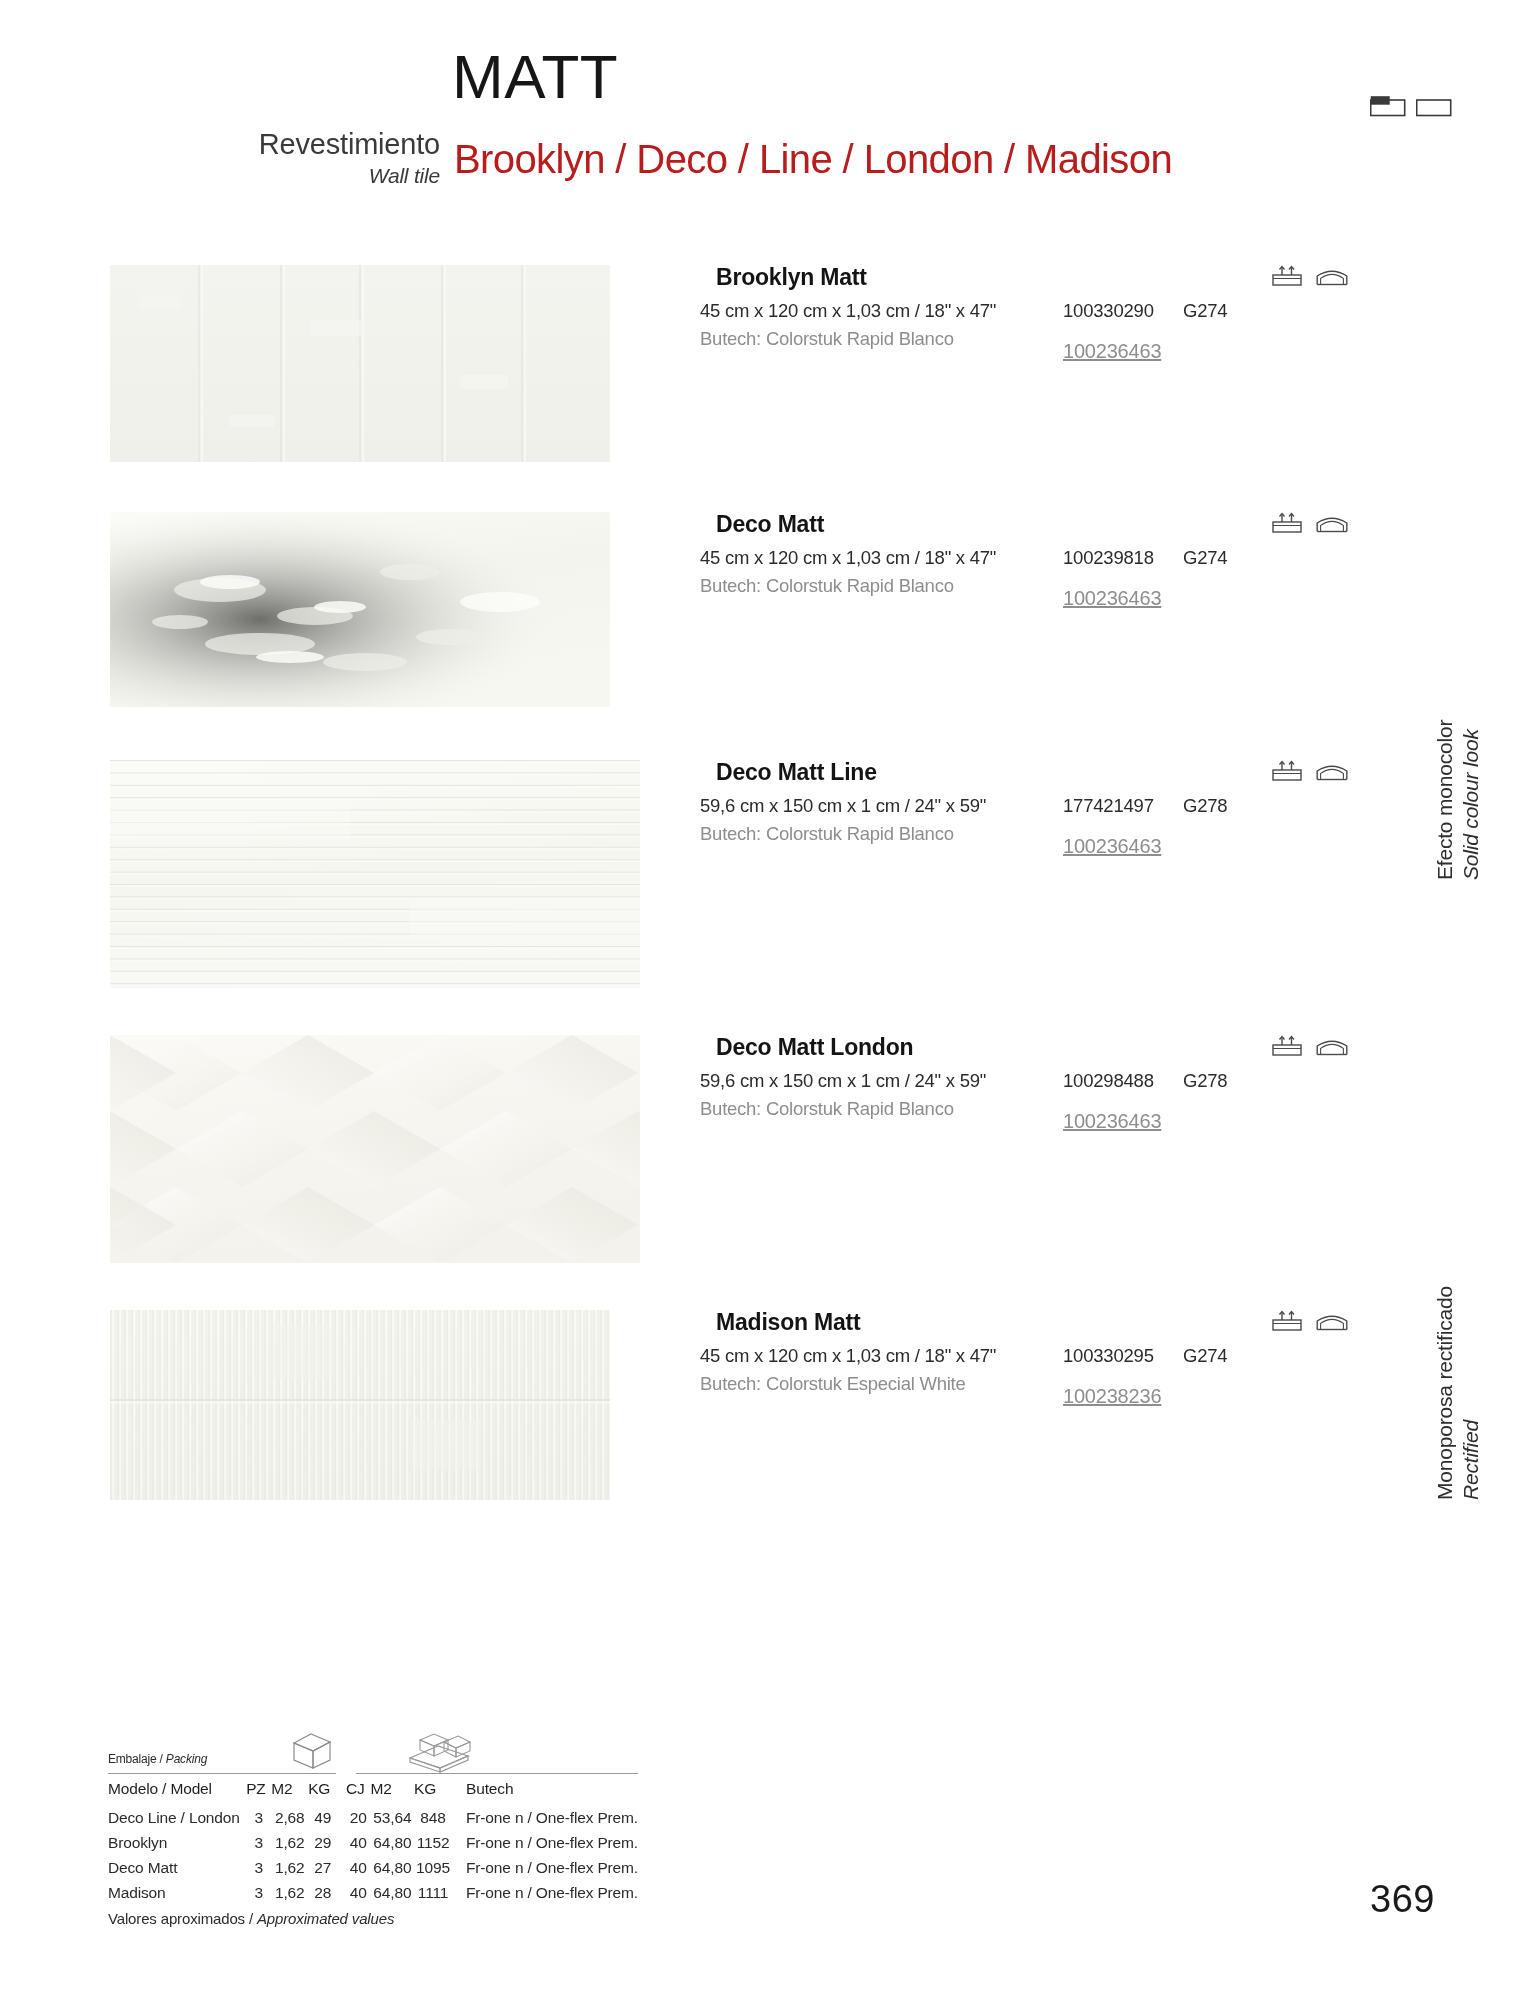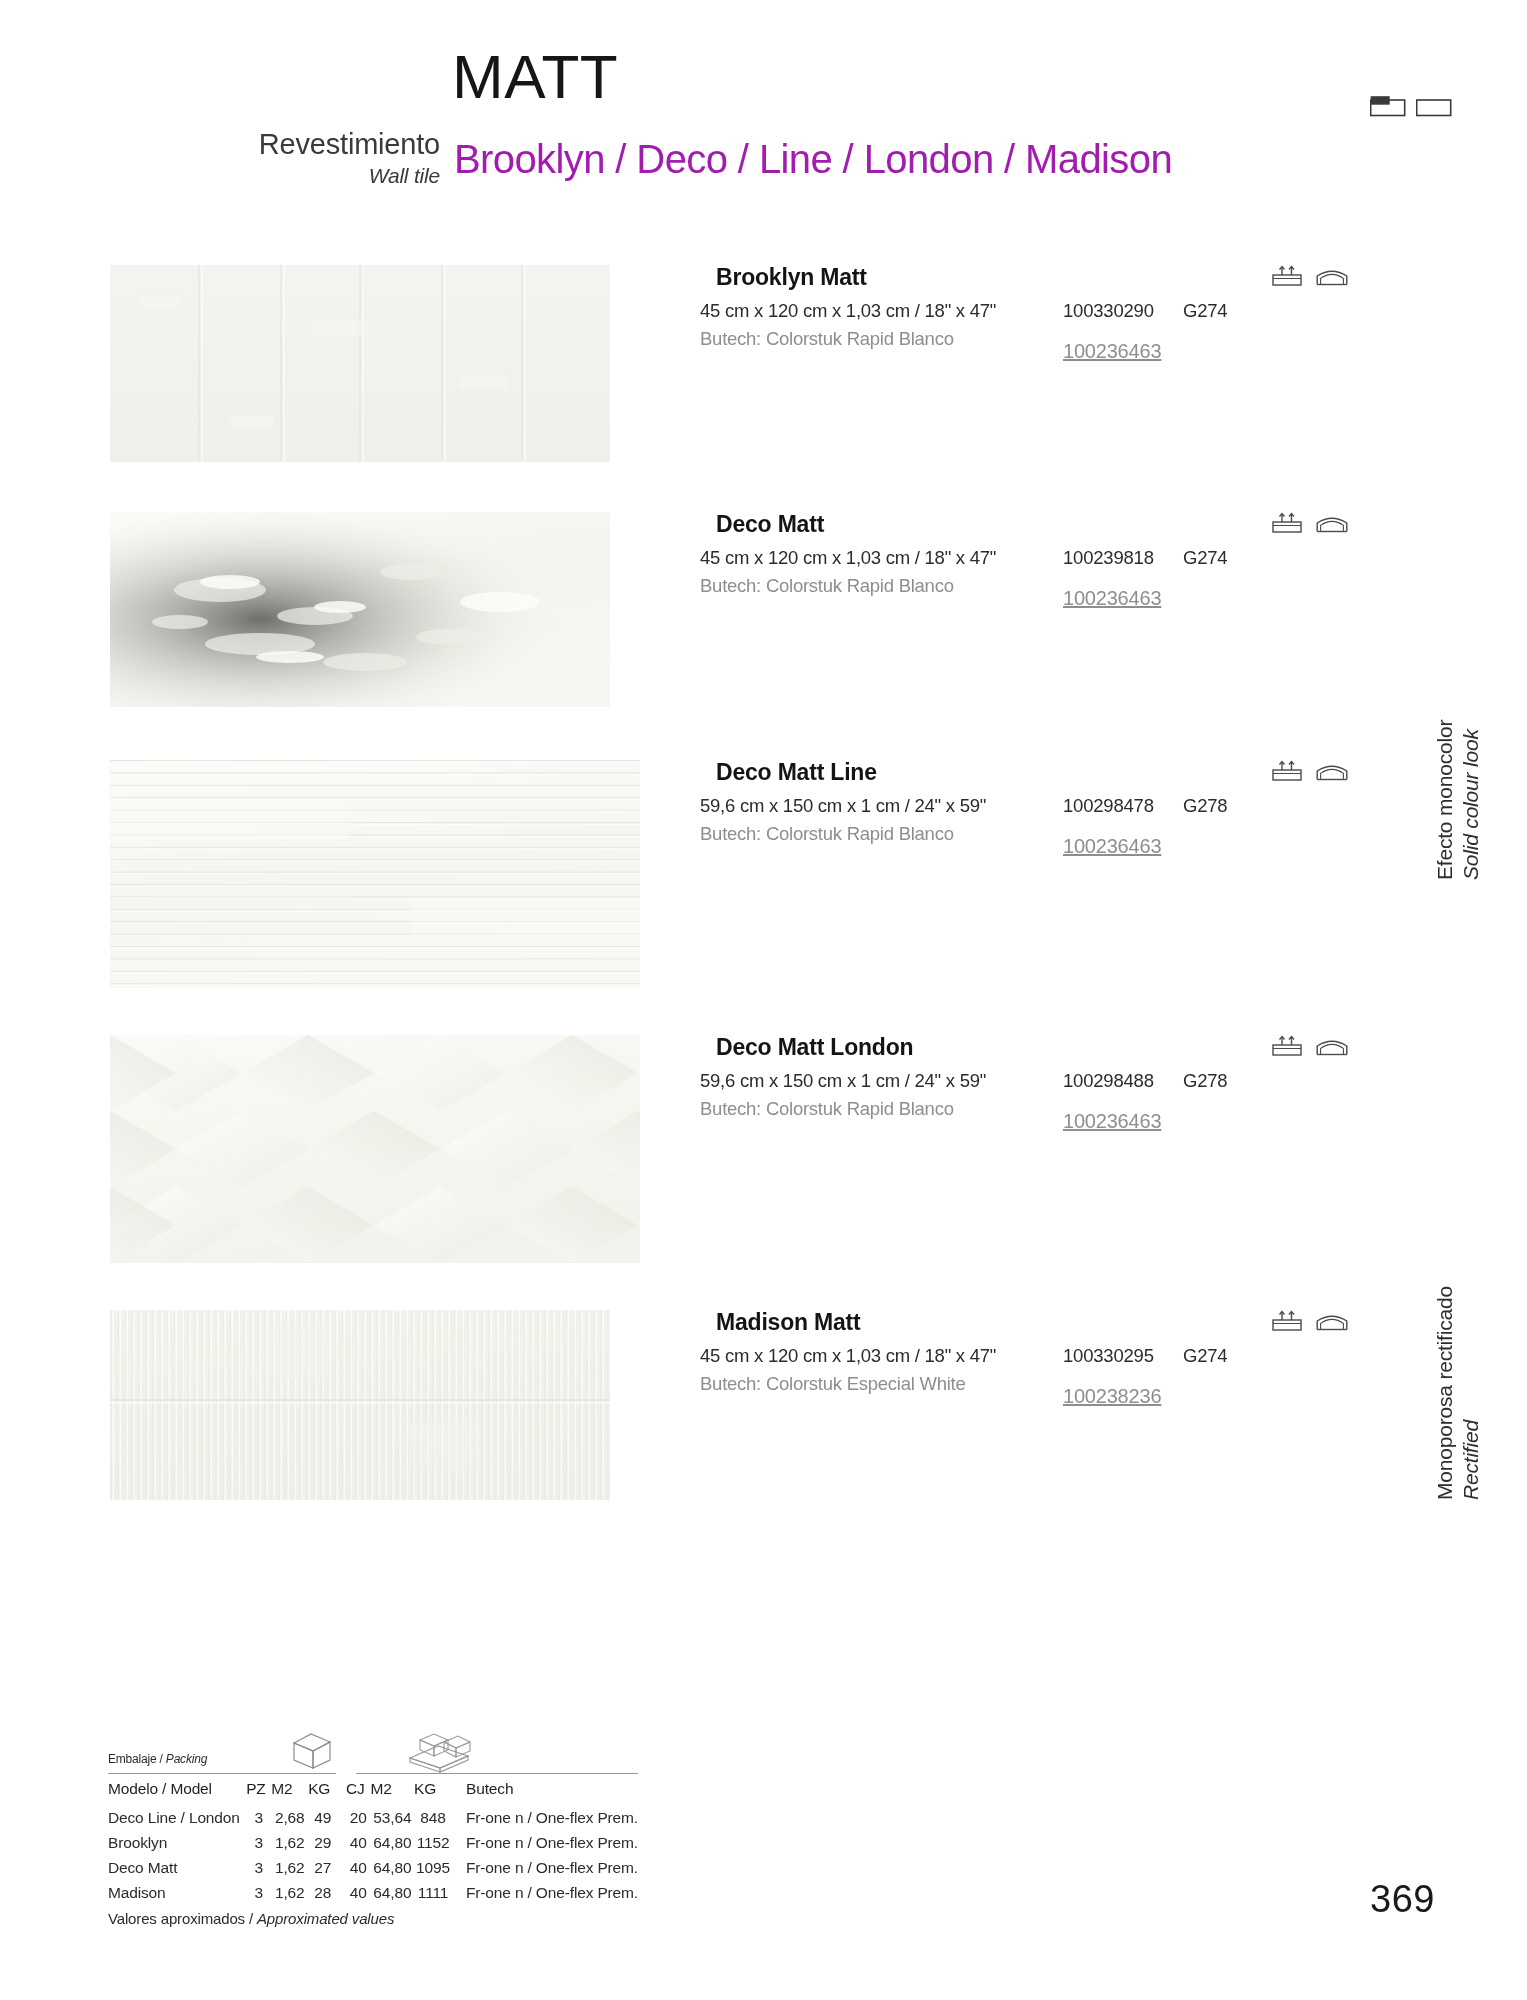--- a/index.html
+++ b/index.html
@@ -54,21 +54,21 @@
     color: #161616;
     line-height: 1;
   }
   .header-models {
     position: absolute;
     left: 454px;
     top: 139px;
     font-size: 40px;
     font-weight: 400;
     letter-spacing: -0.6px;
-    color: #a21caf;
+    color: #b91c1c;
     line-height: 1;
     white-space: nowrap;
   }
   .header-format-icons {
     position: absolute;
     left: 1370px;
     top: 95px;
     display: flex;
     gap: 10px;
     align-items: flex-end;
@@ -437,21 +437,21 @@
       <g fill="#fbfbf7" opacity="0.4">
         <rect x="0" y="40" width="240" height="40"></rect>
         <rect x="300" y="140" width="230" height="36"></rect>
       </g>
     </svg>
   </div>
   <div class="info">
     <div class="prod-name">Deco Matt Line</div>
     <div class="prod-line">
       <span class="prod-size">59,6 cm x 150 cm x 1 cm / 24" x 59"</span>
-      <span class="prod-code">100298478</span>
+      <span class="prod-code">177421497</span>
       <span class="prod-gcode">G278</span>
     </div>
     <div class="prod-line">
       <span class="prod-butech">Butech: Colorstuk Rapid Blanco</span>
       <span class="prod-code-sec">100236463</span>
     </div>
     <div class="prod-icons">
       <span class="icon-wall">
         <svg width="30" height="22" viewBox="0 0 30 22">
           <rect x="1" y="10" width="28" height="10" fill="none" stroke="#4a4a4a" stroke-width="1.4"></rect>

